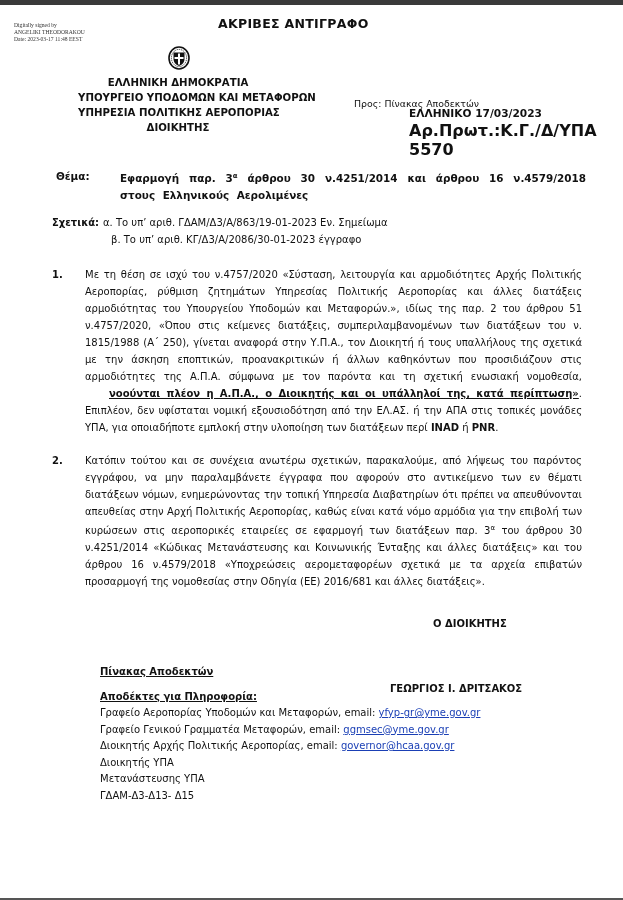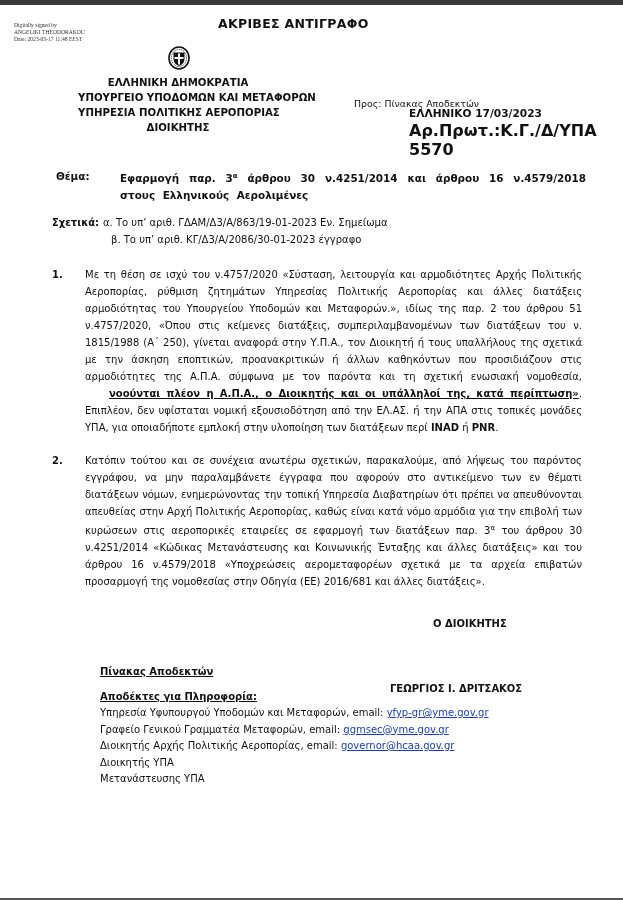--- a/index.html
+++ b/index.html
@@ -103,20 +103,21 @@
   <div class="body"><span>Κατόπιν τούτου και σε συνέχεια ανωτέρω σχετικών, παρακαλούμε, από λήψεως του παρόντος εγγράφου, να μην παραλαμβάνετε έγγραφα που αφορούν στο αντικείμενο των εν θέματι  διατάξεων νόμων, ενημερώνοντας την τοπική Υπηρεσία Διαβατηρίων ότι πρέπει να απευθύνονται απευθείας στην Αρχή Πολιτικής Αεροπορίας, καθώς είναι κατά νόμο αρμόδια για την επιβολή των κυρώσεων στις αεροπορικές εταιρείες σε εφαρμογή των διατάξεων παρ. 3</span><sup style="font-size:7px;">α</sup><span> του άρθρου 30 ν.4251/2014 «Κώδικας Μετανάστευσης και Κοινωνικής Ένταξης και άλλες διατάξεις» και του άρθρου 16 ν.4579/2018 «Υποχρεώσεις αερομεταφορέων σχετικά με τα αρχεία επιβατών προσαρμογή της νομοθεσίας στην Οδηγία (ΕΕ) 2016/681 και άλλες διατάξεις».</span></div>
 </div>
 
 <div class="governor">Ο ΔΙΟΙΚΗΤΗΣ</div>
 <div class="name">ΓΕΩΡΓΙΟΣ Ι. ΔΡΙΤΣΑΚΟΣ</div>
 
 <div class="recipients">
   <div class="h">Πίνακας Αποδεκτών</div>
   <div class="gap"></div>
   <div class="h">Αποδέκτες για Πληροφορία:</div>
-  <div><span>Υπηρεσία Υφυπουργού Υποδομών και Μεταφορών, email: </span><a href="mailto:yfyp-gr@yme.gov.gr">yfyp-gr@yme.gov.gr</a></div>
+  <div><span>Γραφείο Αεροπορίας Υποδομών και Μεταφορών, email: </span><a href="mailto:yfyp-gr@yme.gov.gr">yfyp-gr@yme.gov.gr</a></div>
   <div><span>Γραφείο Γενικού Γραμματέα Μεταφορών, email: </span><a href="mailto:ggmsec@yme.gov.gr">ggmsec@yme.gov.gr</a></div>
   <div><span>Διοικητής Αρχής Πολιτικής Αεροπορίας, email: </span><a href="mailto:governor@hcaa.gov.gr">governor@hcaa.gov.gr</a></div>
   <div>Διοικητής ΥΠΑ</div>
   <div>Μετανάστευσης ΥΠΑ</div>
+  <div>ΓΔΑΜ-Δ3-Δ13- Δ15</div>
 </div>
 
 <div class="bottombar"></div>
 
 </body></html>

